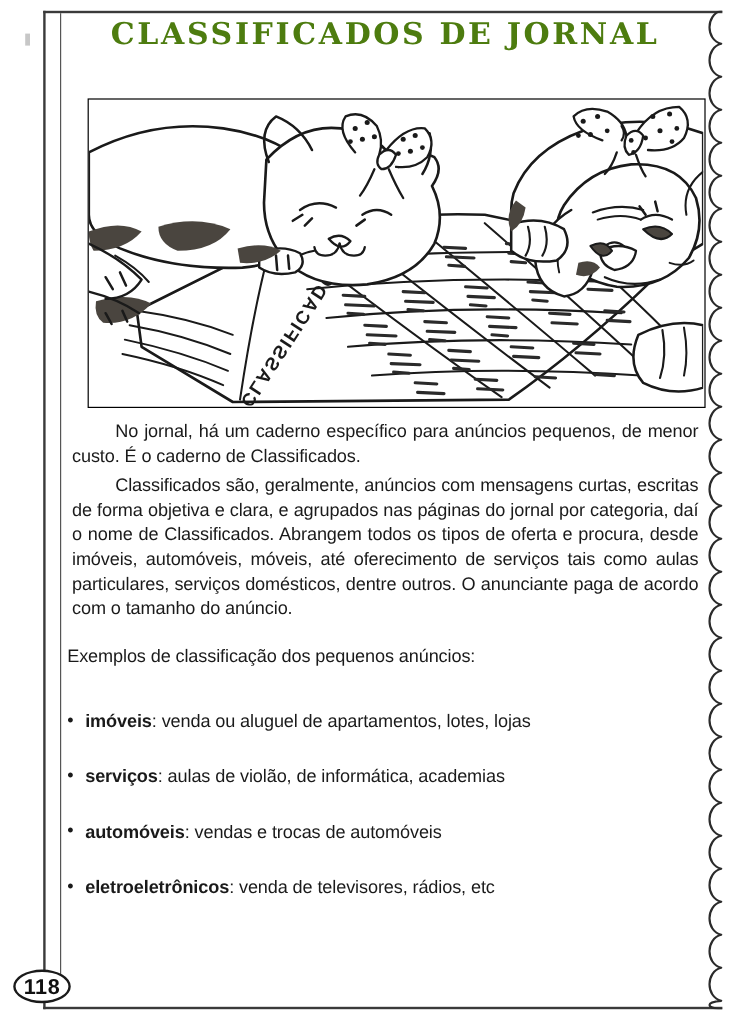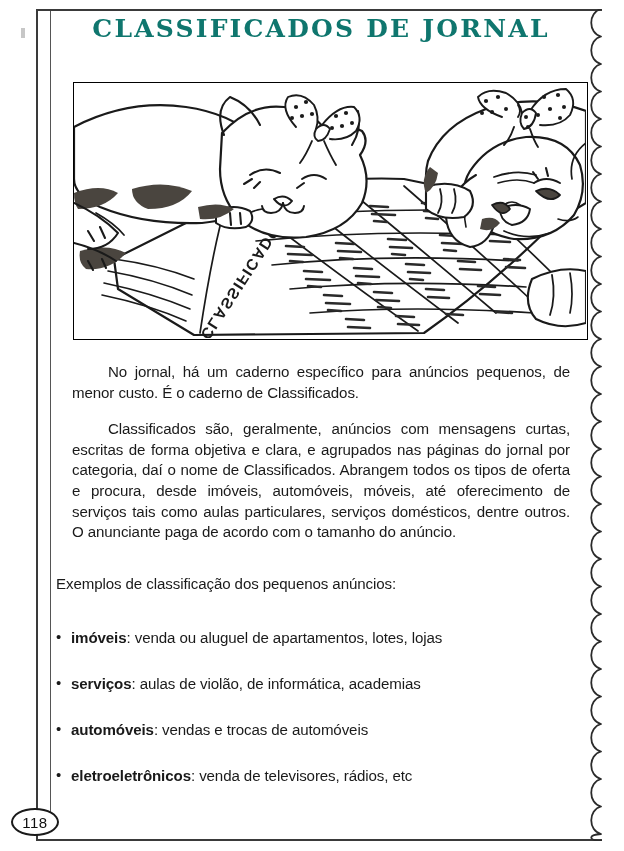--- a/index.html
+++ b/index.html
@@ -65,21 +65,21 @@
   
   .page-title {
     position: absolute;
     left: 56px; top: 14px;
     width: 530px;
     text-align: center;
     font-family: "DejaVu Serif", serif;
     font-weight: bold;
     font-size: 25px;
     letter-spacing: 2.2px;
-    color: #0f766e;
+    color: #4d7c0f;
     white-space: nowrap;
   }
 
   
   .illustration {
     position: absolute;
     left: 73px; top: 82px;
     width: 515px; height: 258px;
     border: 1.6px solid #000;
     background: #fff;
@@ -87,21 +87,21 @@
   }
   .illustration svg { display: block; }
 
   
   .body-text {
     position: absolute;
     left: 56px; top: 346px;
     width: 530px;
   }
   p.para {
-    margin: 16px;
+    margin: 4px;
     font-size: 15.1px;
     line-height: 20.6px;
     text-align: justify;
     text-indent: 36px;
     letter-spacing: -0.1px;
   }
   .spacer-sm { height: 15px; }
   .spacer-xs { height: 9px; }
 
   .lead-line {
@@ -135,22 +135,22 @@
   ul.bullets.tight li { line-height: 23px; }
 
   
   .page-number {
     position: absolute;
     left: 11px; top: 808px;
     width: 48px; height: 28px;
     border: 2px solid #1a1a1a;
     border-radius: 50% / 50%;
     background: #fff;
-    font-size: 15px;
-    font-weight: normal;
+    font-size: 18px;
+    font-weight: bold;
     letter-spacing: .5px;
     display: flex;
     align-items: center;
     justify-content: center;
     color: #111;
   }
 </style>
 </head>
 <body>
 

